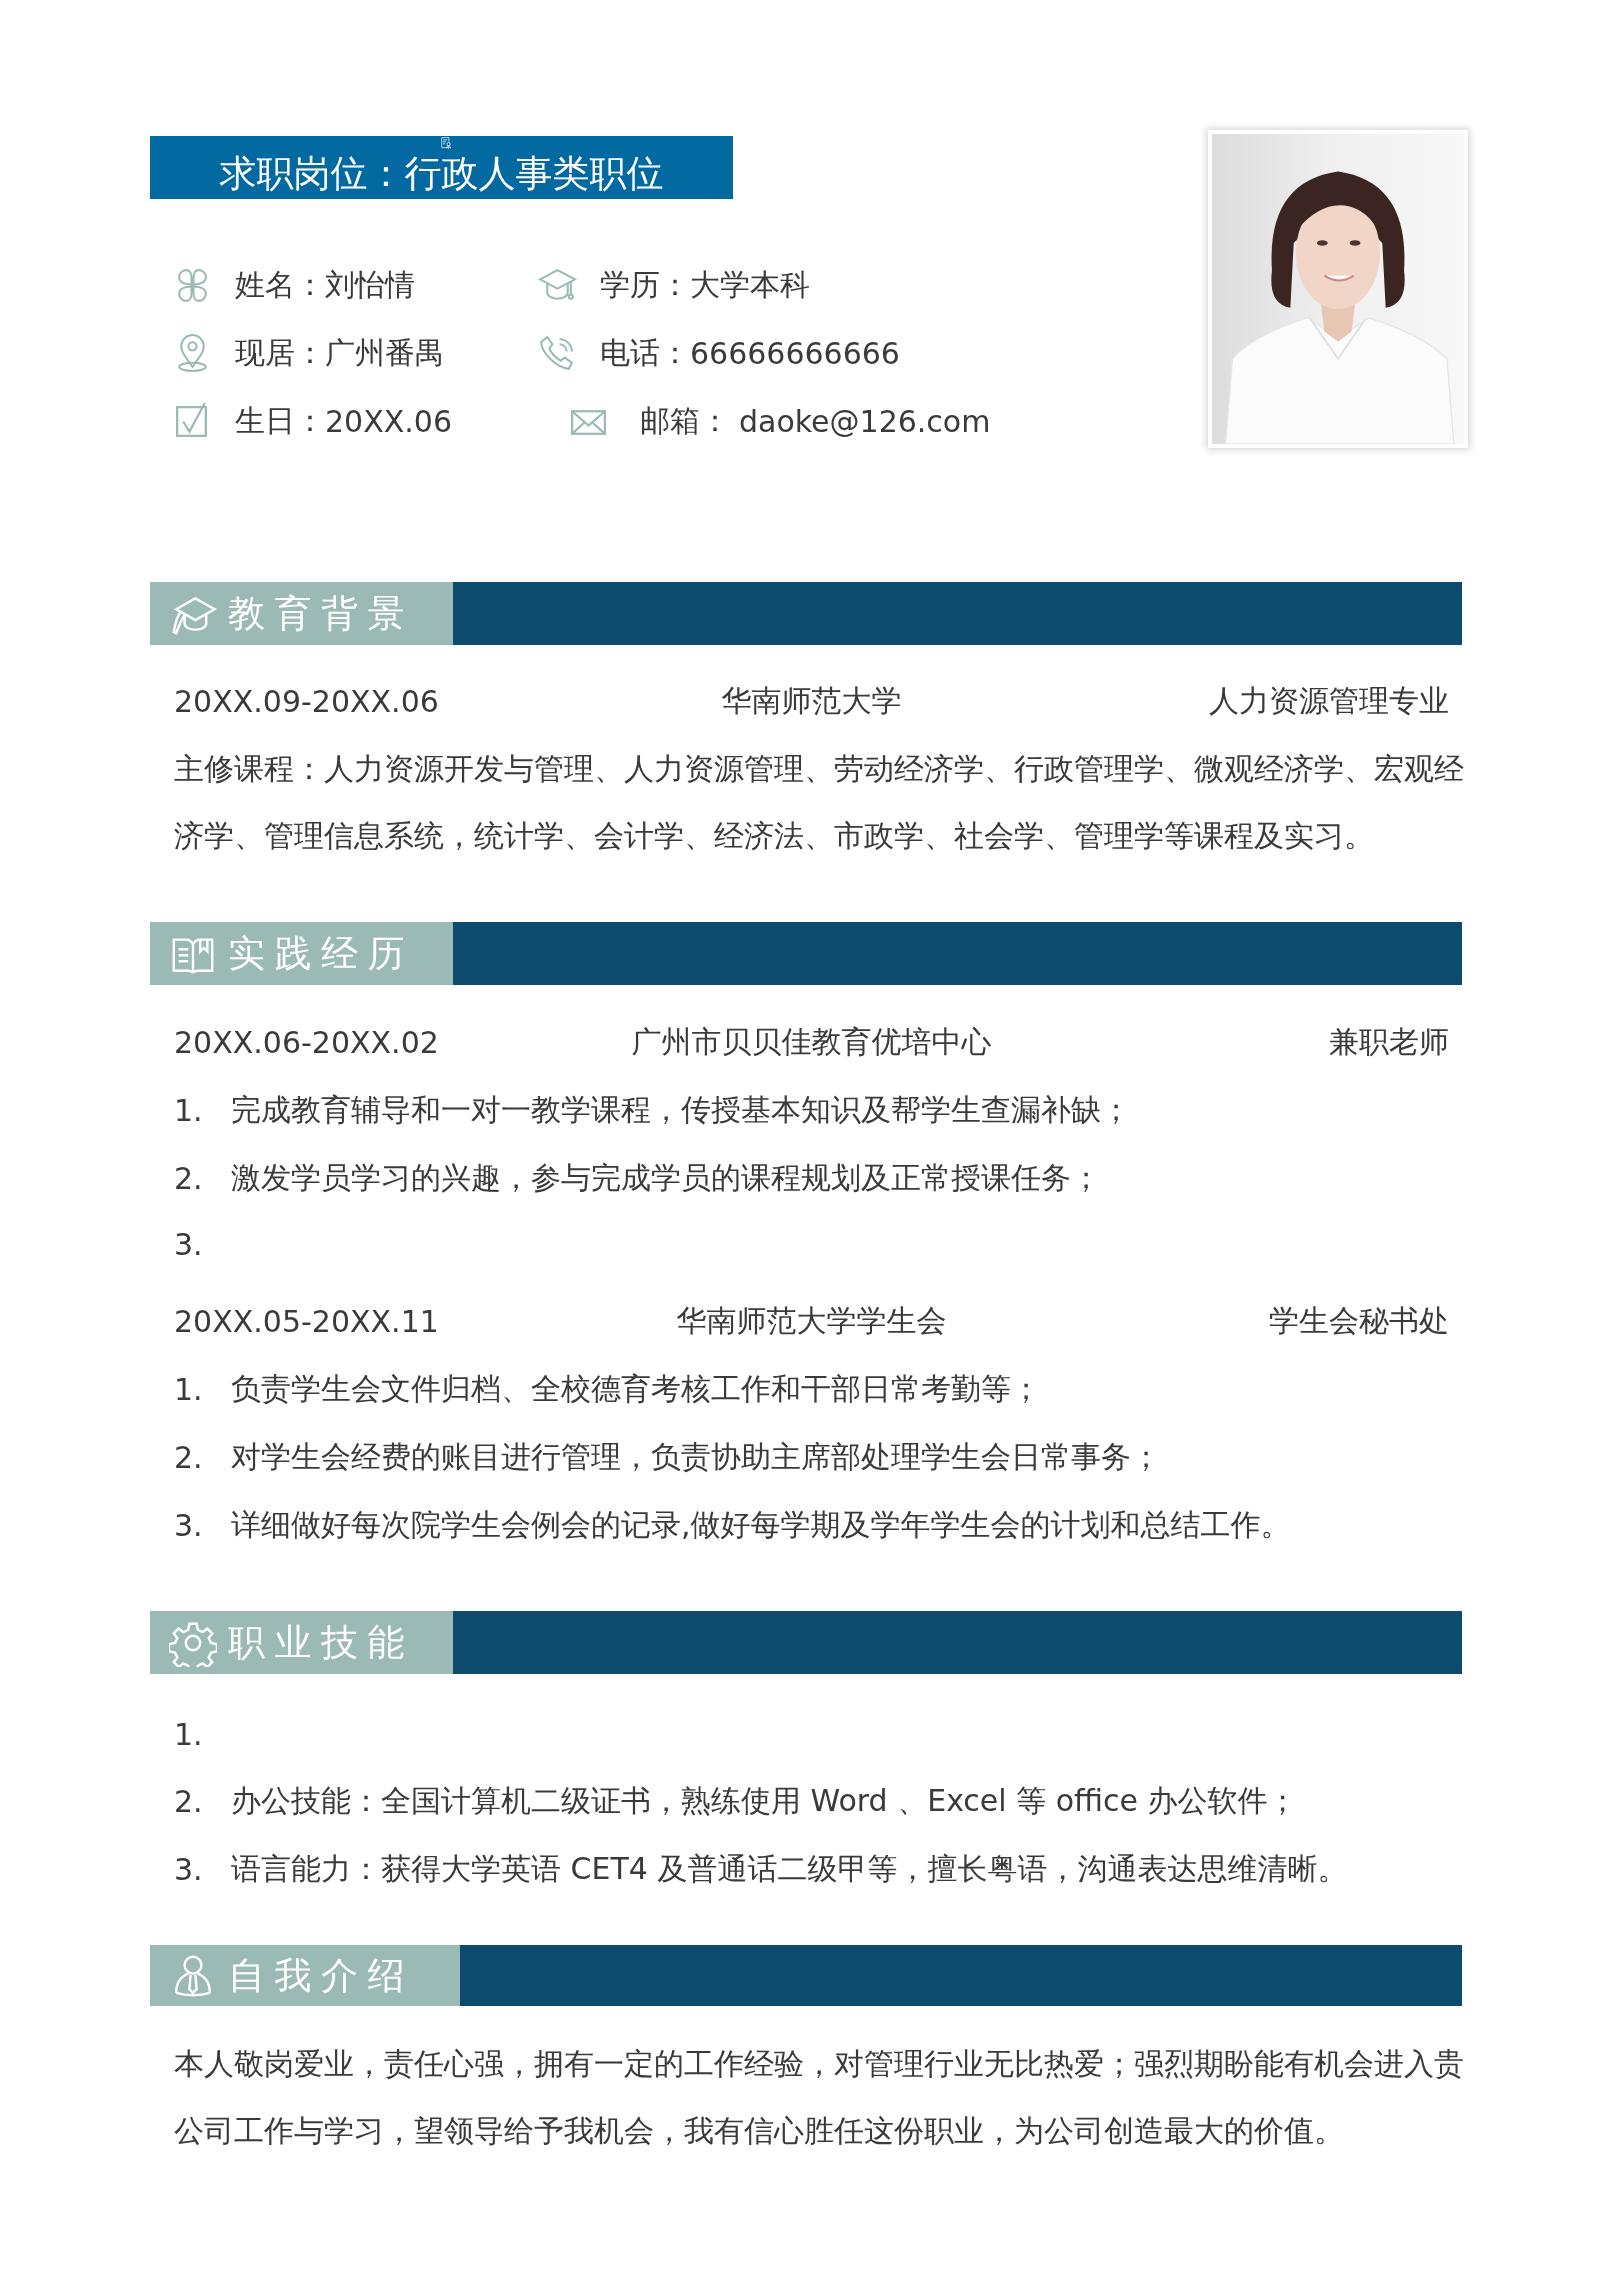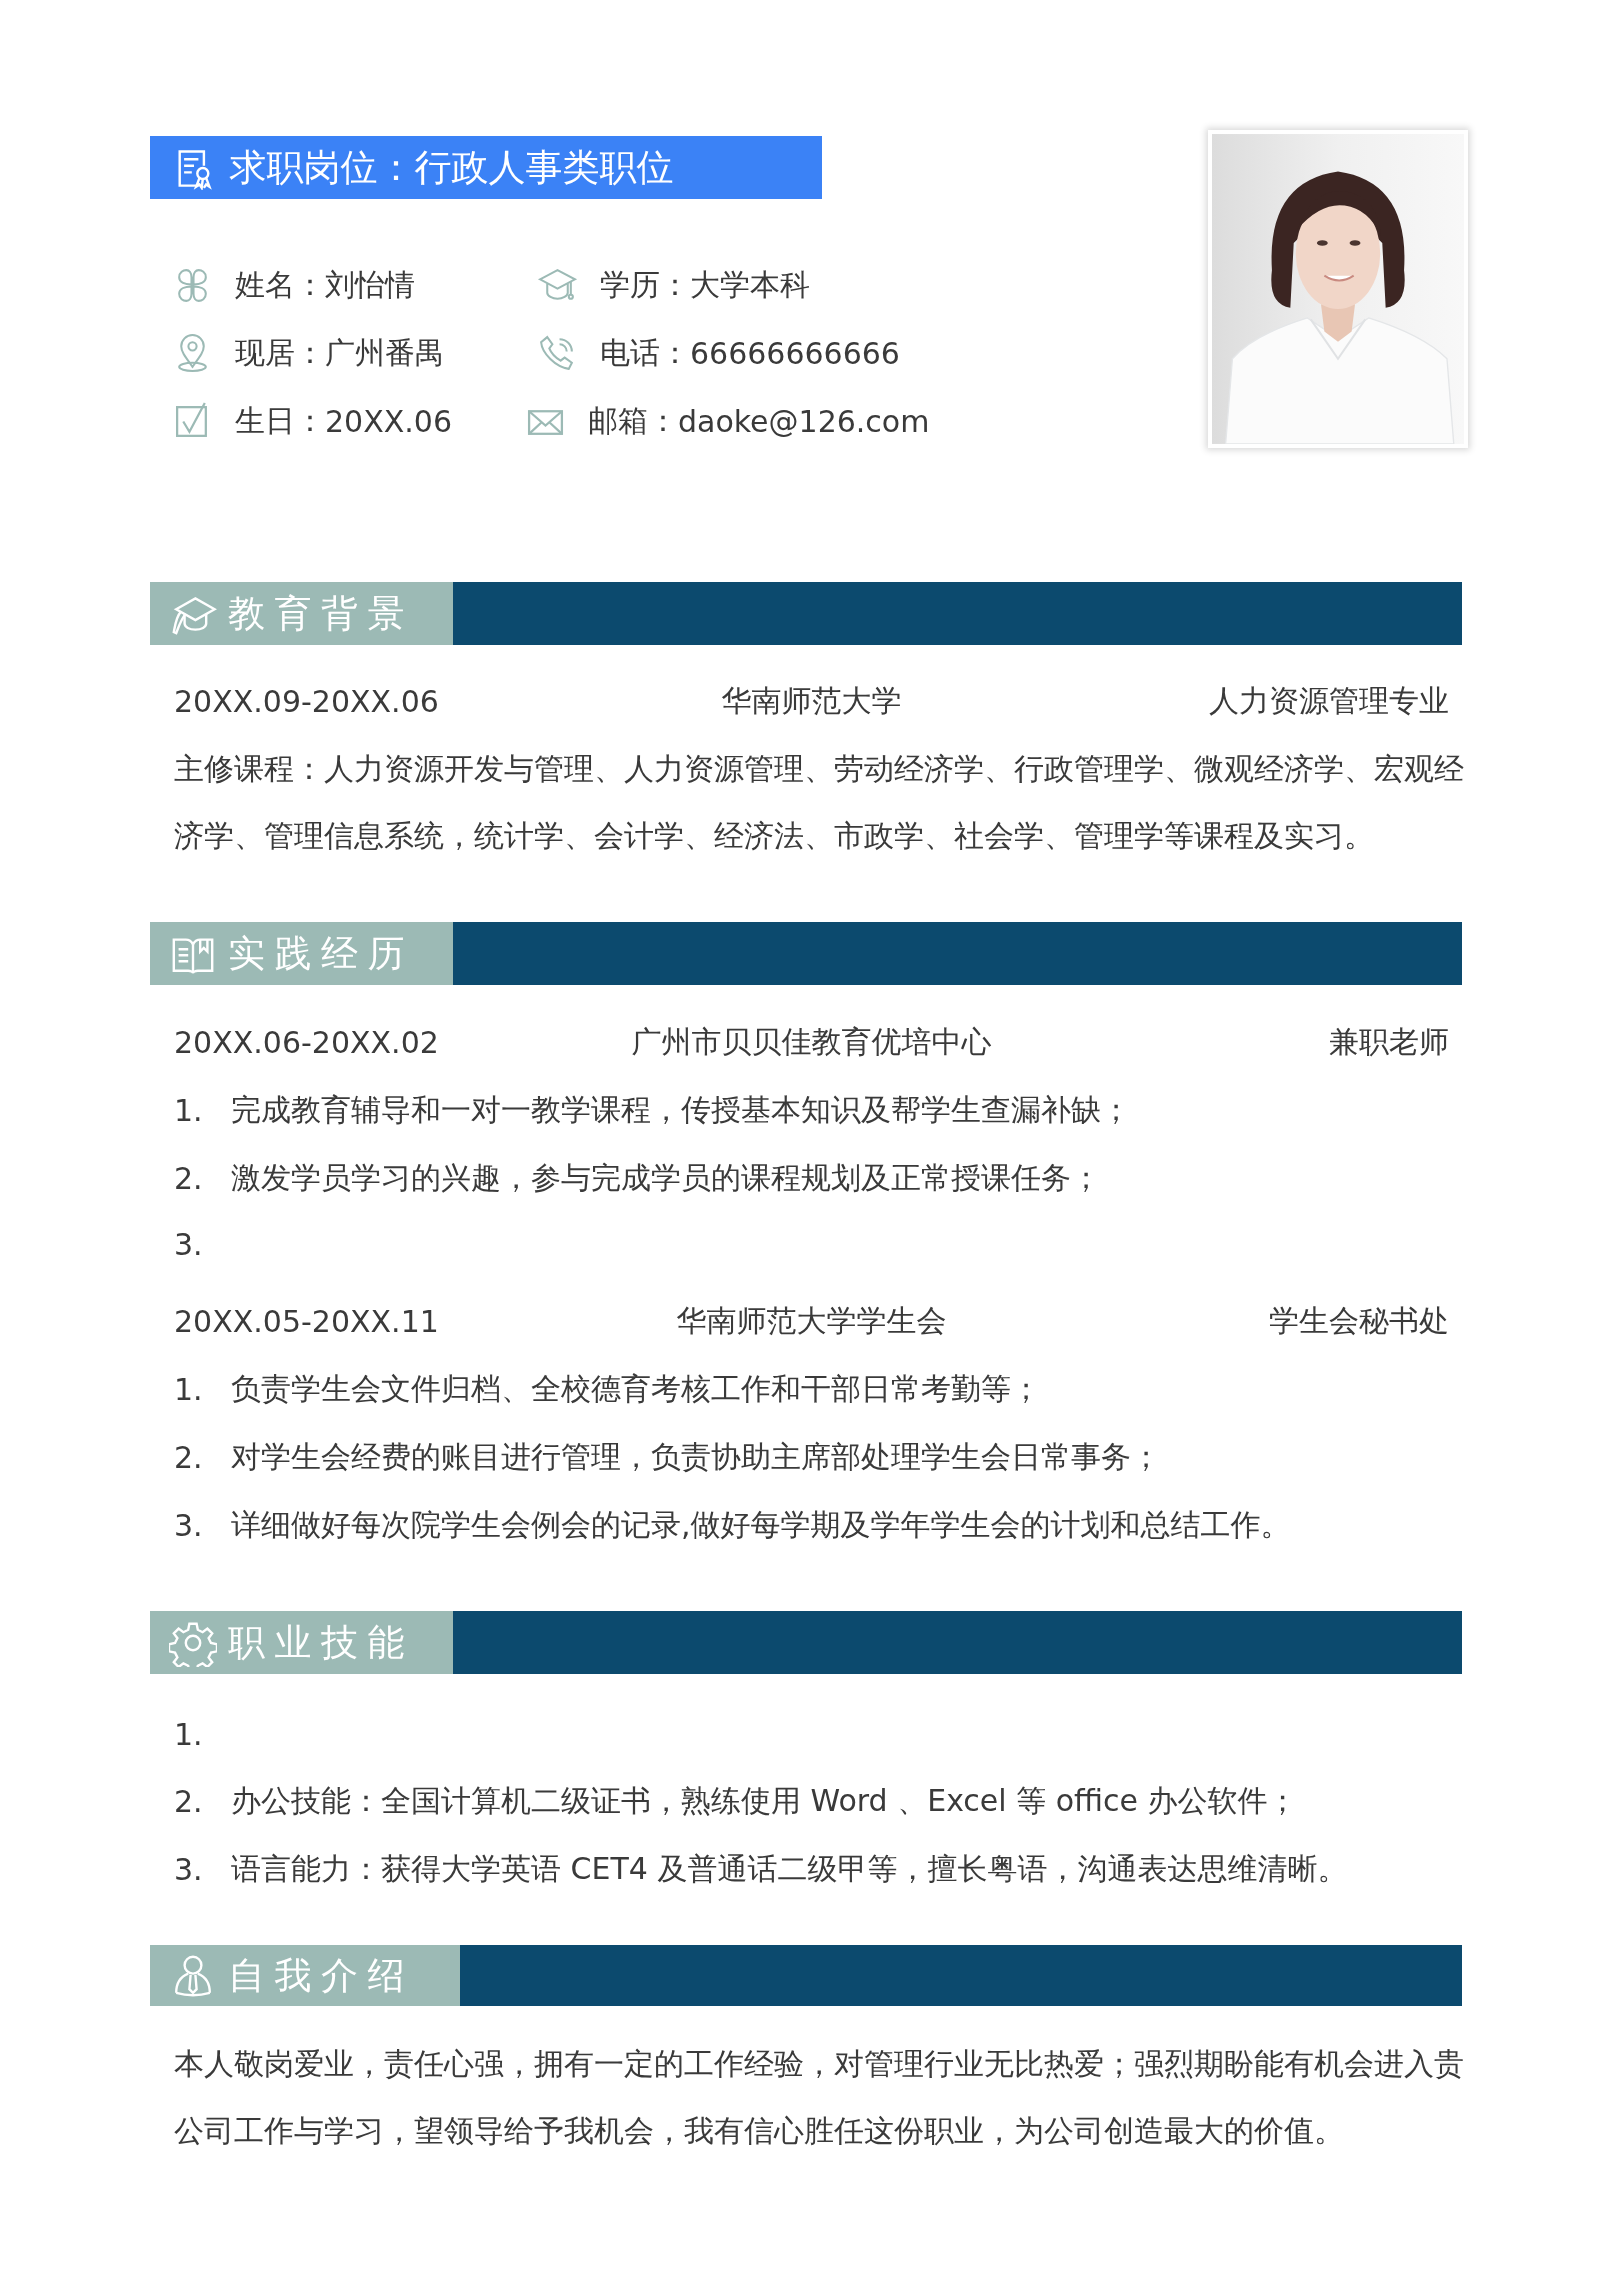--- a/index.html
+++ b/index.html
@@ -1,20 +1,20 @@
 <!DOCTYPE html>
 <html style="font-size:11px"><head>
 <meta charset="utf-8">
 <style>
   html,body{margin:0;padding:0;background:#fff;}
   body{width:1623px;height:2295px;position:relative;overflow:hidden;
        font-family:"DejaVu Sans","Liberation Sans",sans-serif;color:#3a3a3a;}
   .abs{position:absolute;}
-  .title-bar{left:150px;top:136px;width:672px;height:63px;background:#3b82f6;
-       display:flex;align-items:center;color:#fff;font-size:37px;}
+  .title-bar{left:150px;top:136px;width:583px;height:63px;background:#0369a1;
+       display:flex;align-items:center;color:#fff;font-size:37px;flex-direction:column;}
   .title-bar .ico{width:44px;height:44px;margin-left:22px;margin-right:13.6px;}
   .info-row{position:absolute;display:flex;align-items:center;font-size:30px;color:#3a3a3a;height:48px;}
   .info-row .ico{width:41px;height:41px;margin-right:22px;}
   .photo{left:1208px;top:130px;width:252px;height:310px;border:4.1px solid #fff;
        box-shadow:0 0 6.8px 2px #d8d8d8;overflow:hidden;background:#f2f2f2;}
   .sec-bar{position:absolute;left:150px;width:1312px;height:63px;background:#0c4a6e;}
   .sec-bar .green{position:absolute;left:0;top:0;height:63px;width:303px;background:#9cbab5;
        display:flex;align-items:center;color:#fff;font-size:37px;letter-spacing:9.5px;}
   .sec-bar .green .ico{width:48px;height:48px;margin-left:19px;margin-right:11px;}
   .row3{position:absolute;left:174px;width:1275px;display:flex;justify-content:center;
@@ -75,21 +75,21 @@
   <span>大学本科</span>
 </div>
 <div class="info-row" style="left:537px;top:329px;">
   <svg class="ico" viewBox="0 0 40 40" fill="none" stroke="#9cbab5" stroke-width="2">
     <path d="M10 4l5 7-3 4c2 5 6 9 11 12l4-3 7 5-3 6C18 33 5 20 4 9z"></path>
     <path d="M22 6a12 12 0 0 1 12 12M22 11a7 7 0 0 1 7 7"></path>
   </svg>
   <span>电话：</span>
   <span>66666666666</span>
 </div>
-<div class="info-row" style="left:525px;top:397px;">
+<div class="info-row" style="left:568px;top:397px;gap:9px;">
   <svg class="ico" viewBox="0 0 40 40" fill="none" stroke="#9cbab5" stroke-width="2.2">
     <rect x="4" y="10" width="32" height="22"></rect>
       <path d="M4 10l16 14 16-14M4 32l12-11M36 32l-12-11"></path>
   </svg>
   <span>邮箱：</span>
   <span>daoke@126.com</span>
 </div>
 
 <div class="abs photo">
   <svg width="252" height="310" viewBox="0 0 370 455">

